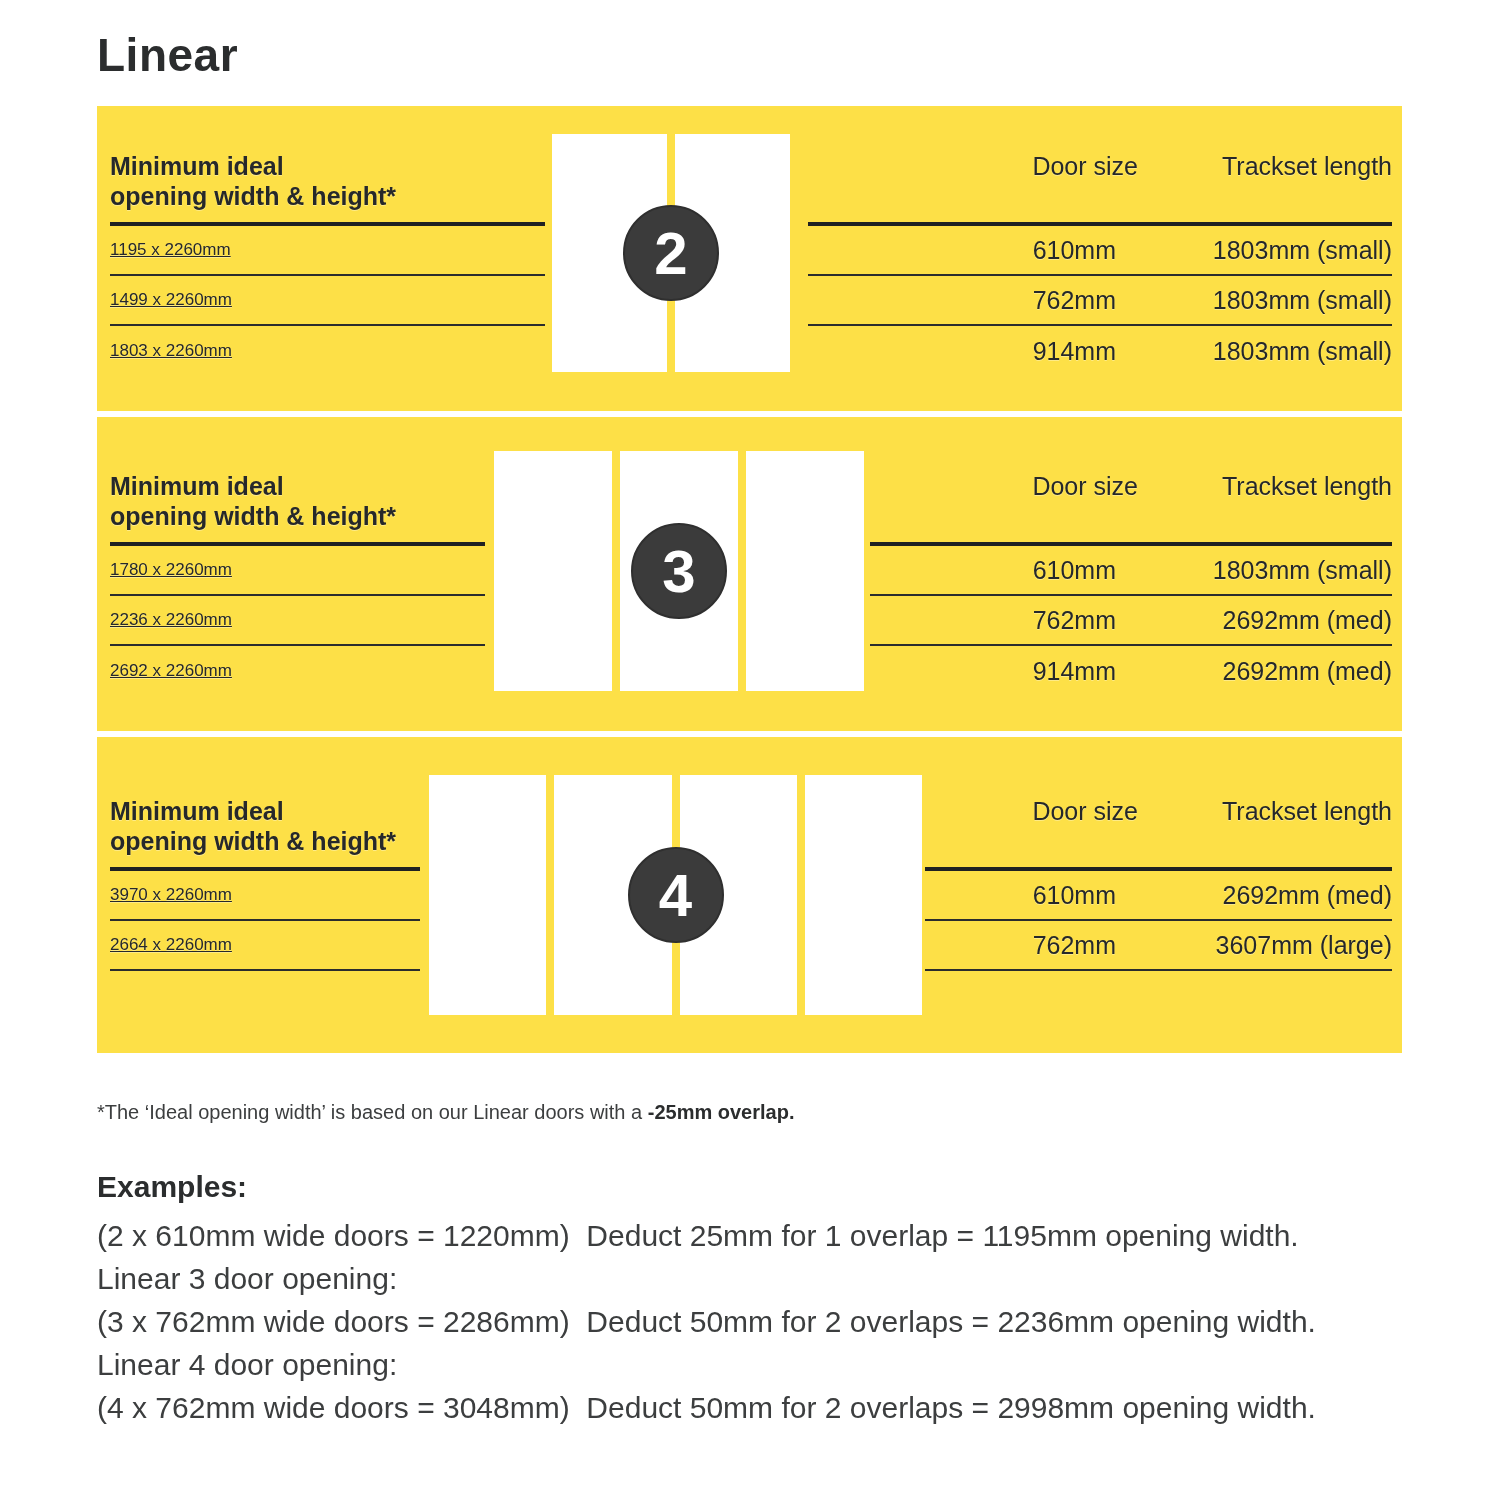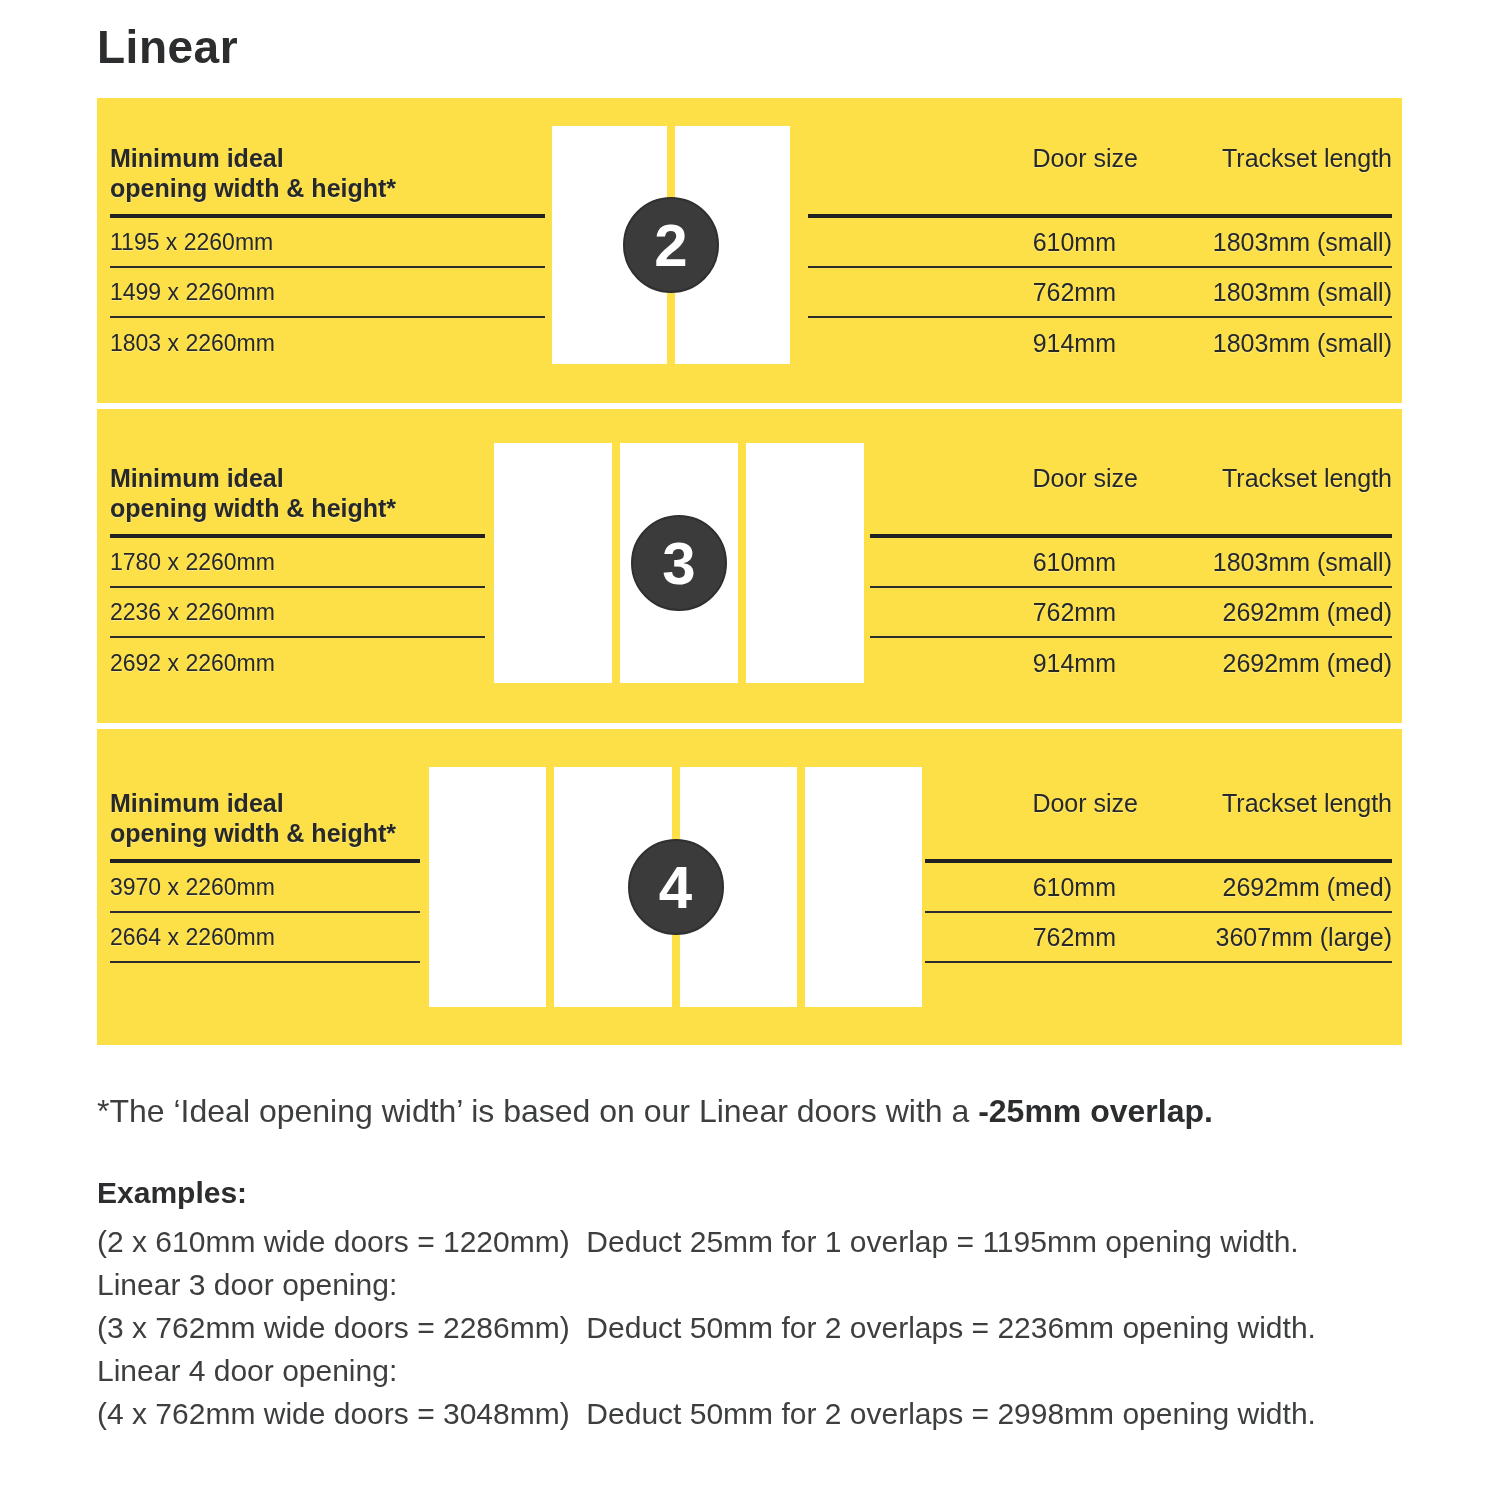--- a/index.html
+++ b/index.html
@@ -2,21 +2,21 @@
 <html><head>
 <meta charset="utf-8">
 <style>
   html,body{margin:0;padding:0;background:#ffffff;}
   body{
     width:1500px;height:1500px;overflow:hidden;
     font-family:"Liberation Sans","DejaVu Sans",sans-serif;
     color:#2e2f30;
     -webkit-font-smoothing:antialiased;
   }
-  .wrap{padding:16px 98px 0 97px;}
+  .wrap{padding:24px 98px 0 97px;}
   .page-title{
     font-size:46px;font-weight:bold;color:#2b2d2e;
     margin:4px 0 24px 0;letter-spacing:0.5px;
   }
   
   .panel{
     width:1305px;background:#fde047;
   }
   .section{position:relative;}
   .sec-divider{height:6px;background:#ffffff;width:100%;}
@@ -38,22 +38,23 @@
     text-shadow:0 1px 0 rgba(255,255,255,0.35);
   }
   .rt-header{height:71px;display:flex;}
   .rt-header .cell{
     font-size:25px;color:#26282a;line-height:30px;
     text-shadow:0 1px 0 rgba(255,255,255,0.35);
   }
   .rule-thick{border-top:4px solid #1f2122;}
   .lrow{
     height:50px;display:flex;align-items:center;box-sizing:border-box;
-    font-size:23px;color:#26282a;
-    text-shadow:0 1px 0 rgba(255,255,255,0.35);
+    font-size:17px;color:#26282a;
+    text-shadow:0 1px 0 rgba(255,255,255,0.35);
+    text-decoration:underline;
   }
   .rrow{
     height:50px;display:flex;align-items:center;box-sizing:border-box;
     font-size:25px;color:#26282a;
     text-shadow:0 1px 0 rgba(255,255,255,0.35);
   }
   .underline{border-bottom:2px solid #2a2c2d;}
   .cdoor{flex:1;text-align:right;}
   .ctrack{width:254px;text-align:right;}
   .rrow .cdoor{padding-right:22px;}
@@ -68,21 +69,21 @@
     position:absolute;left:50%;top:50%;transform:translate(-50%,-50%);
     width:96px;height:96px;border-radius:50%;
     background:#3b3b3b;border:2px solid #2f2f2f;box-sizing:border-box;
     color:#ffffff;font-size:60px;font-weight:bold;
     display:flex;align-items:center;justify-content:center;
     text-shadow:none;
   }
 
   
   .footnote{
-    margin:48px 0 0 0;font-size:32px;color:#3c3e3f;white-space:pre-wrap;
+    margin:48px 0 0 0;font-size:20px;color:#3c3e3f;white-space:pre-wrap;
   }
   .footnote strong{color:#2b2d2e;}
   .examples-heading{
     margin:46px 0 10px 0;font-size:30px;font-weight:bold;color:#2b2d2e;
   }
   .example-label{font-size:30px;color:#3c3e3f;line-height:43px;}
   .example-detail{font-size:30px;color:#3c3e3f;line-height:43px;white-space:pre-wrap;}
 </style>
 </head>
 <body>

